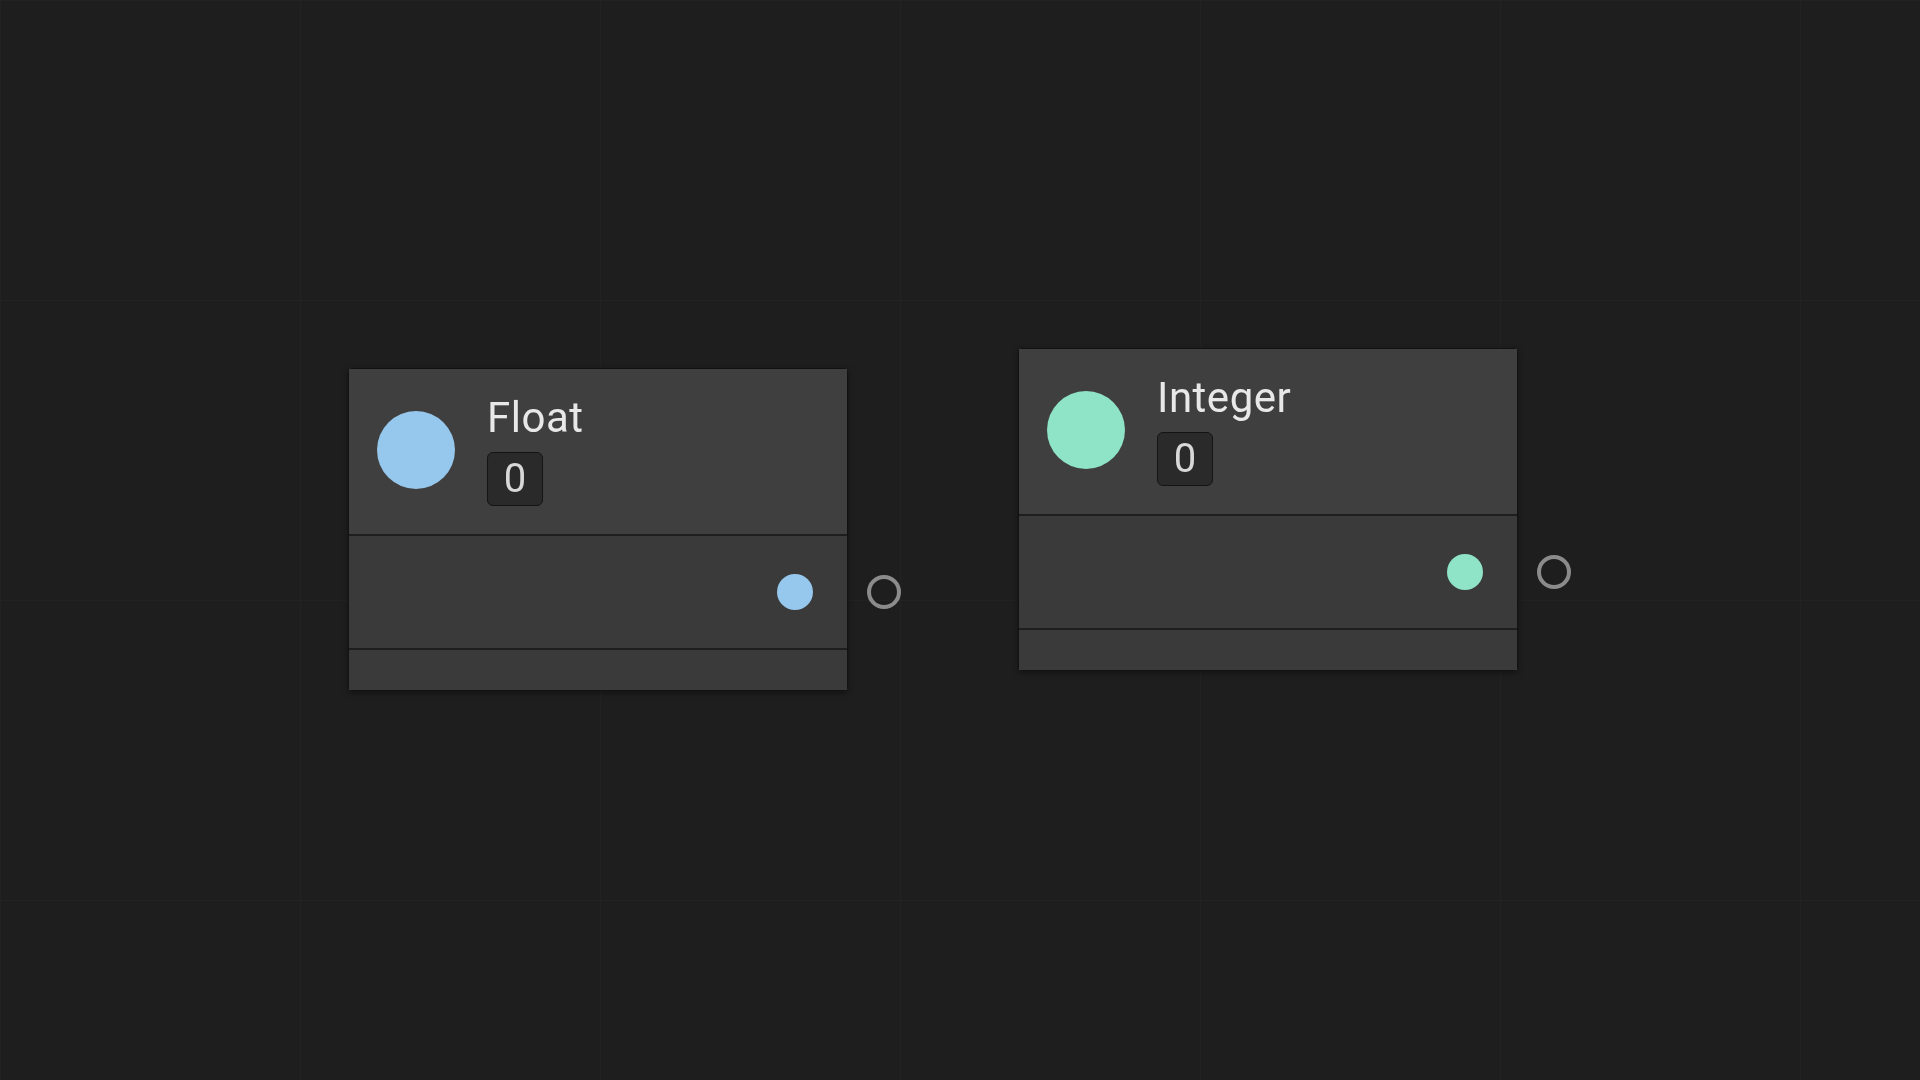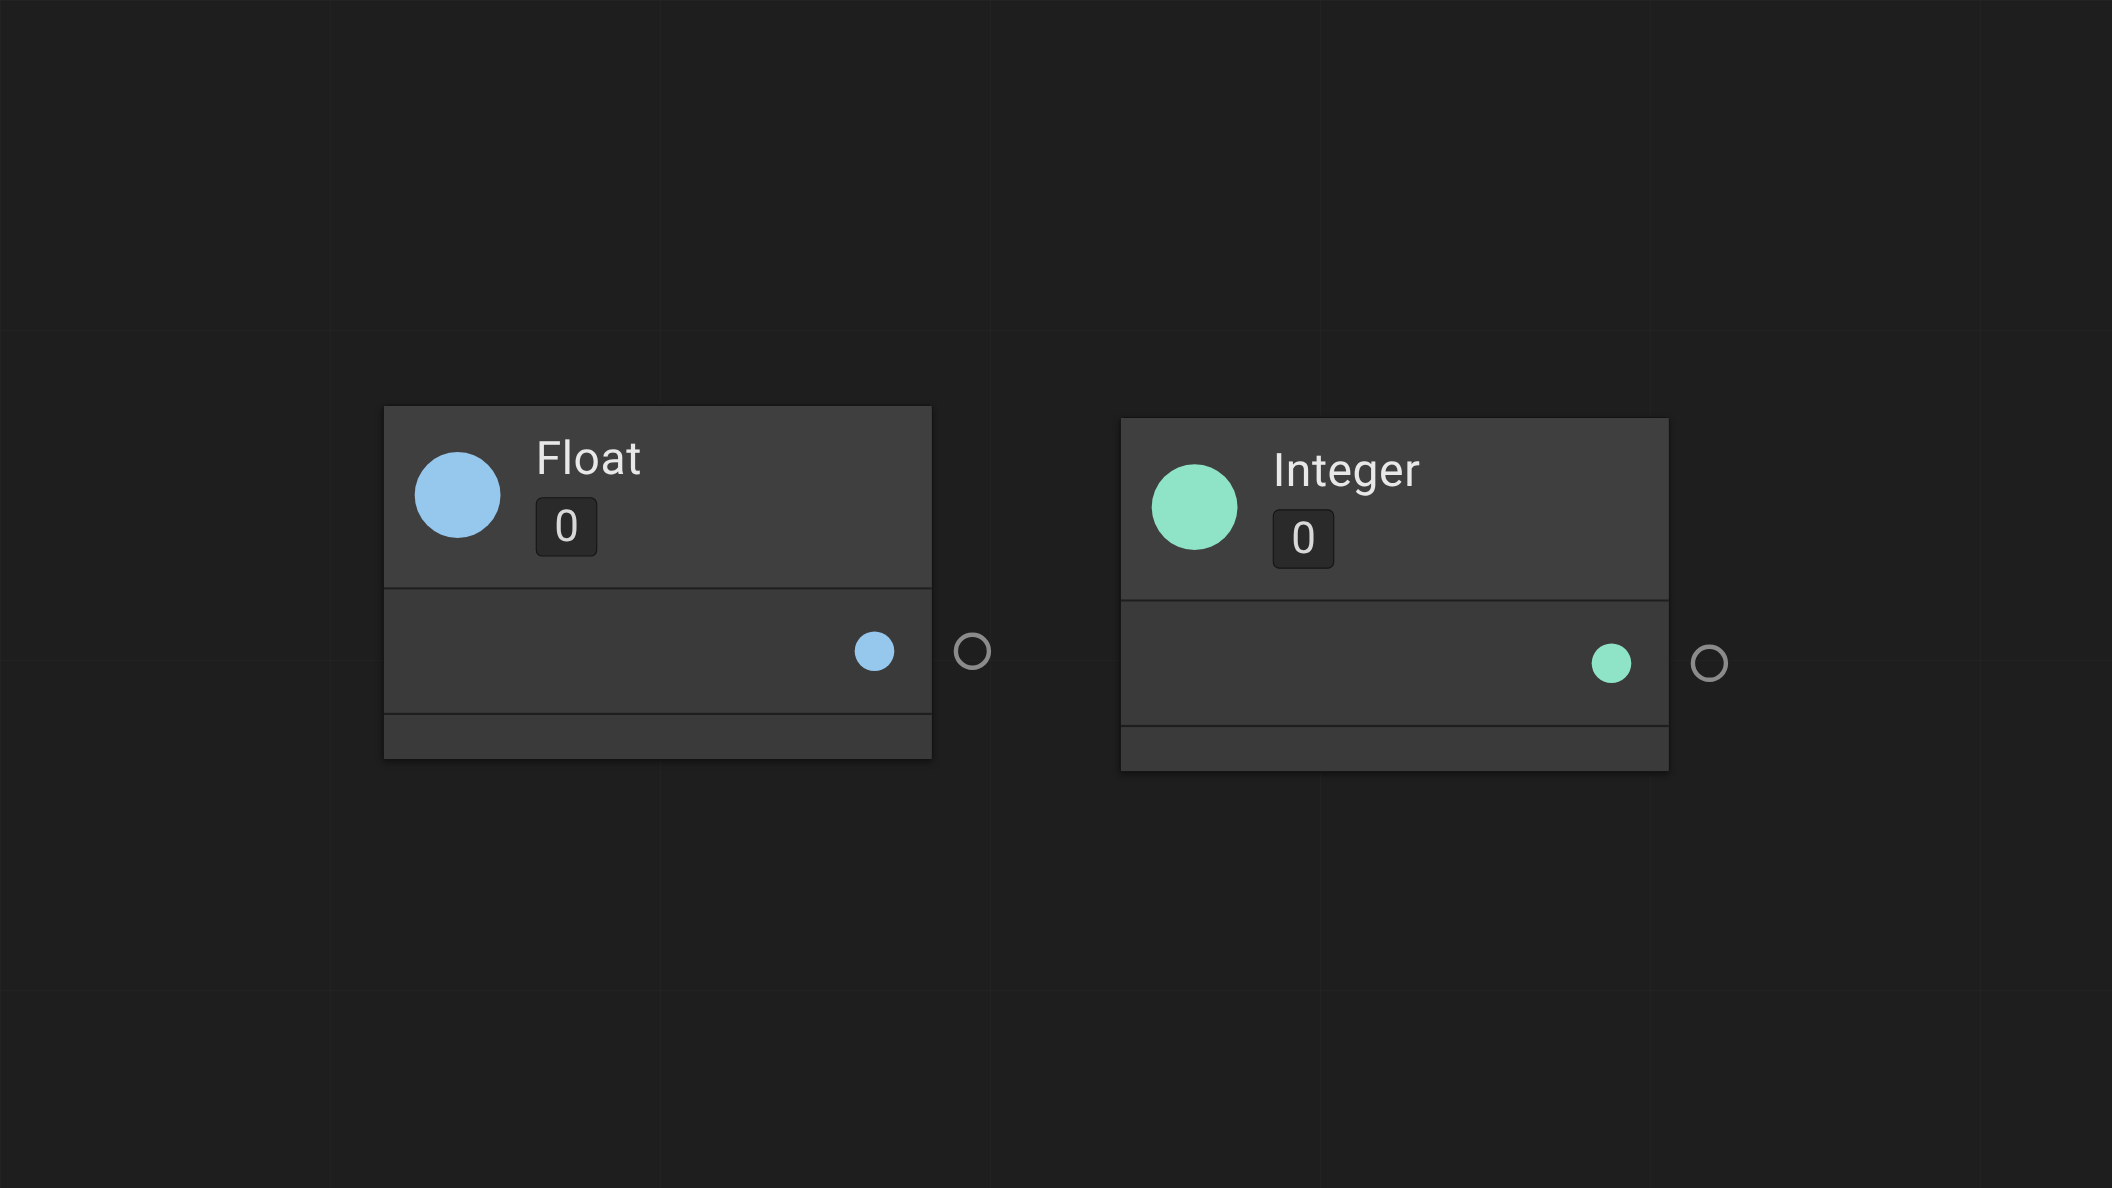--- a/index.html
+++ b/index.html
@@ -105,21 +105,21 @@
       <div class="value-box">0</div>
     </div>
   </div>
   <div class="node-row">
     <div class="type-dot-small float-color"></div>
     <div class="output-port"></div>
   </div>
   <div class="node-footer"></div>
 </div>
 
-<div class="node" style="left:1018px; top:379px;">
+<div class="node" style="left:1018px; top:348px;">
   <div class="node-header">
     <div class="type-dot-large int-color"></div>
     <div class="header-text">
       <div class="node-title">Integer</div>
       <div class="value-box">0</div>
     </div>
   </div>
   <div class="node-row">
     <div class="type-dot-small int-color"></div>
     <div class="output-port"></div>

